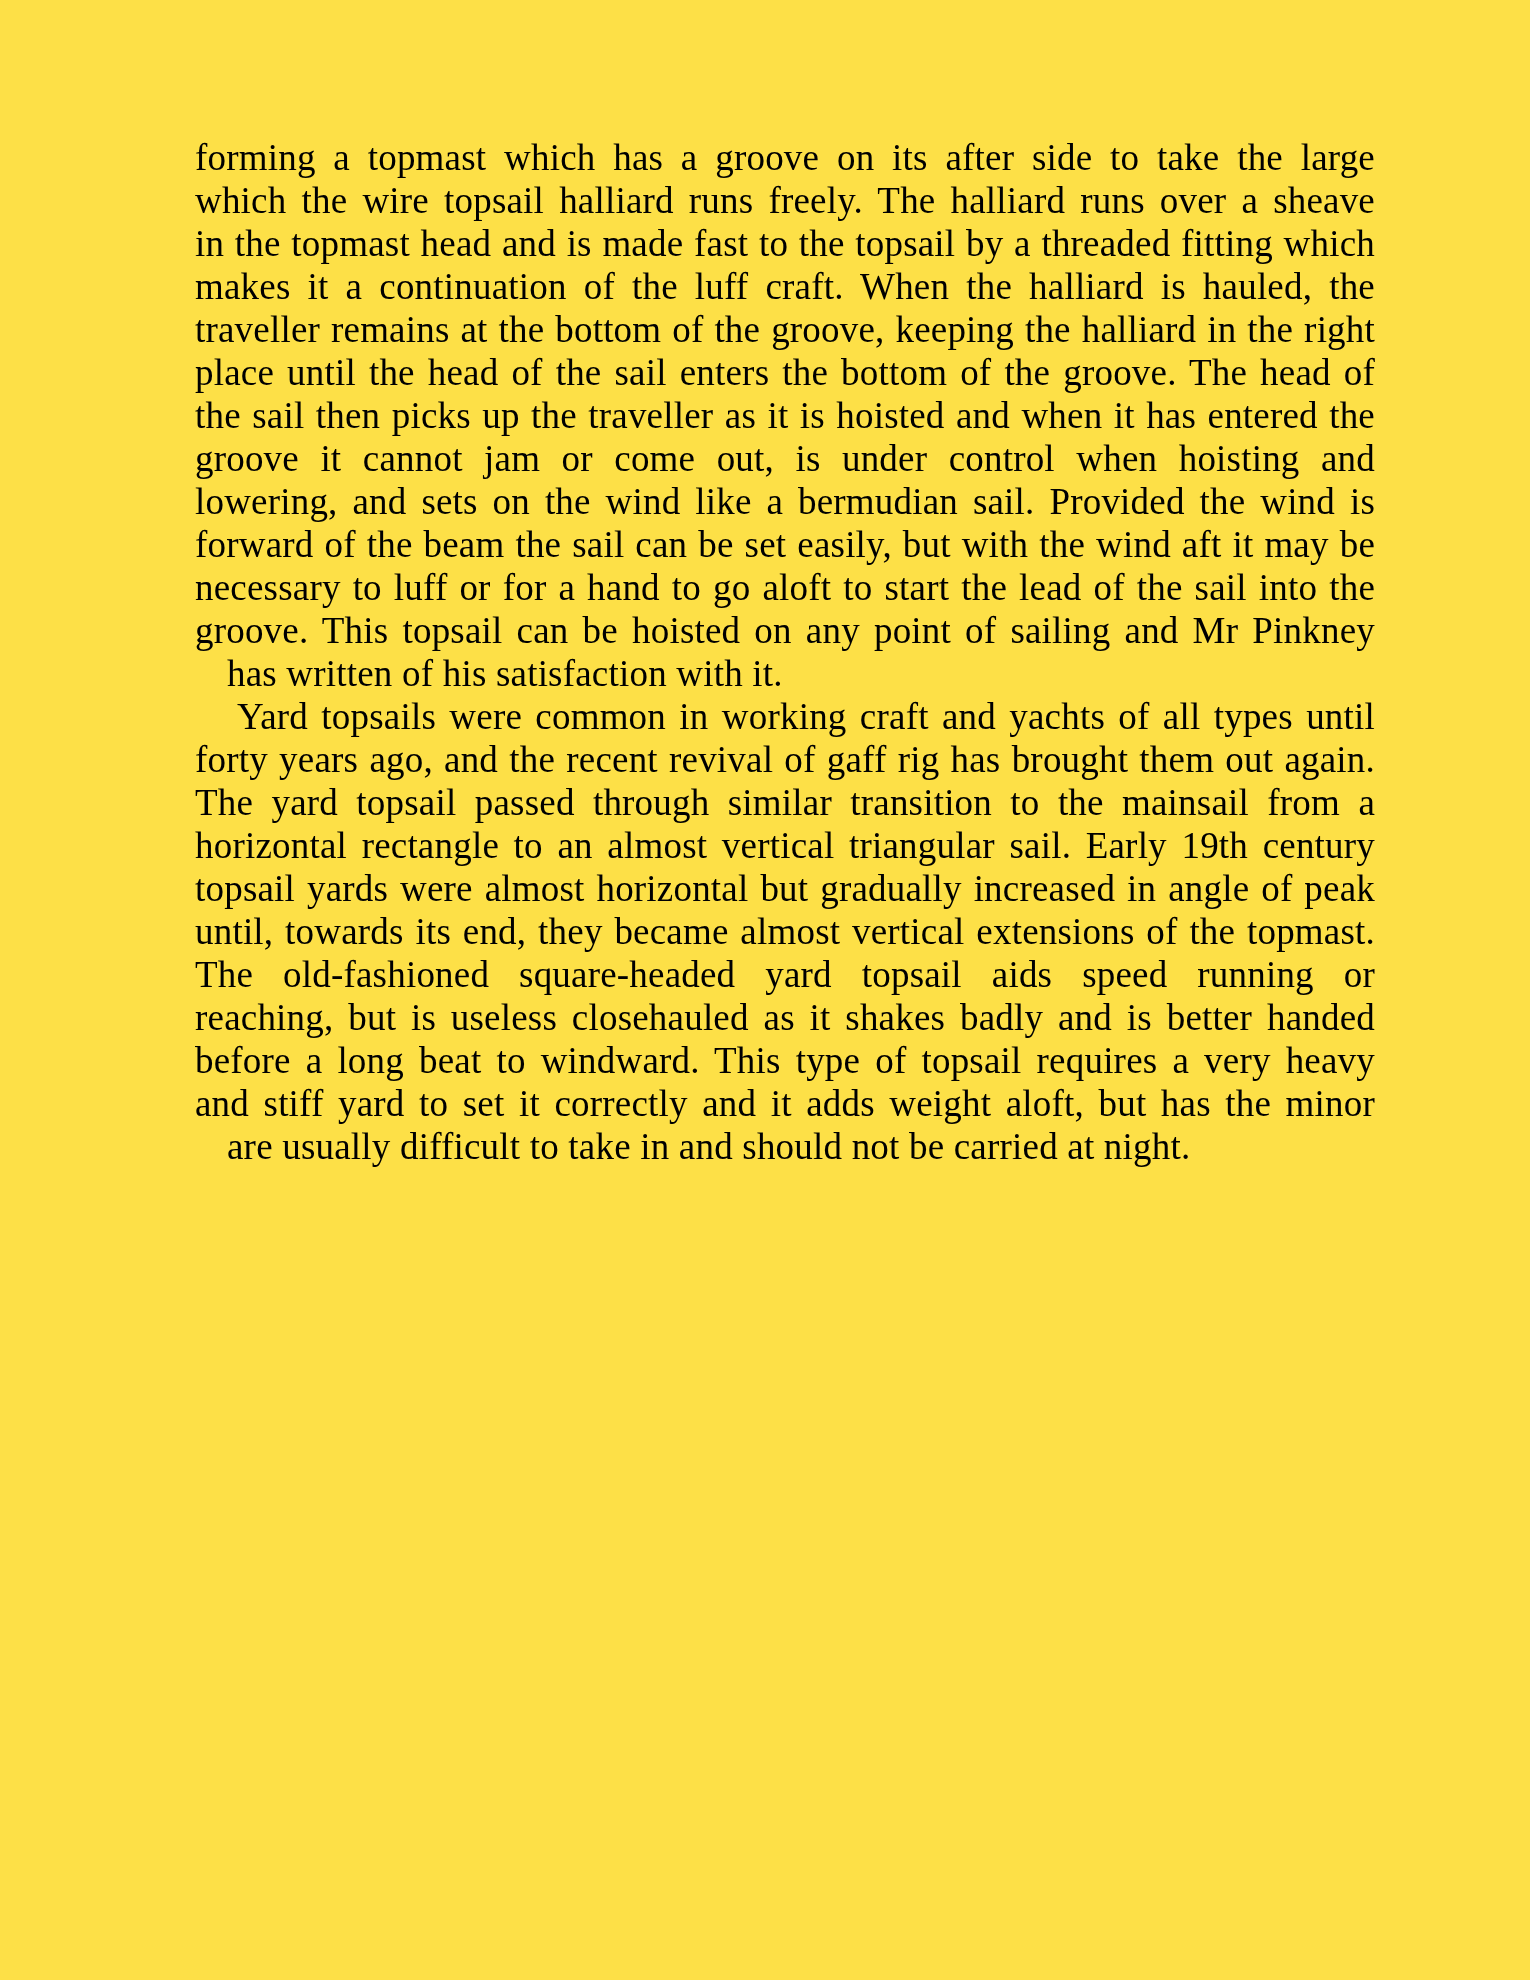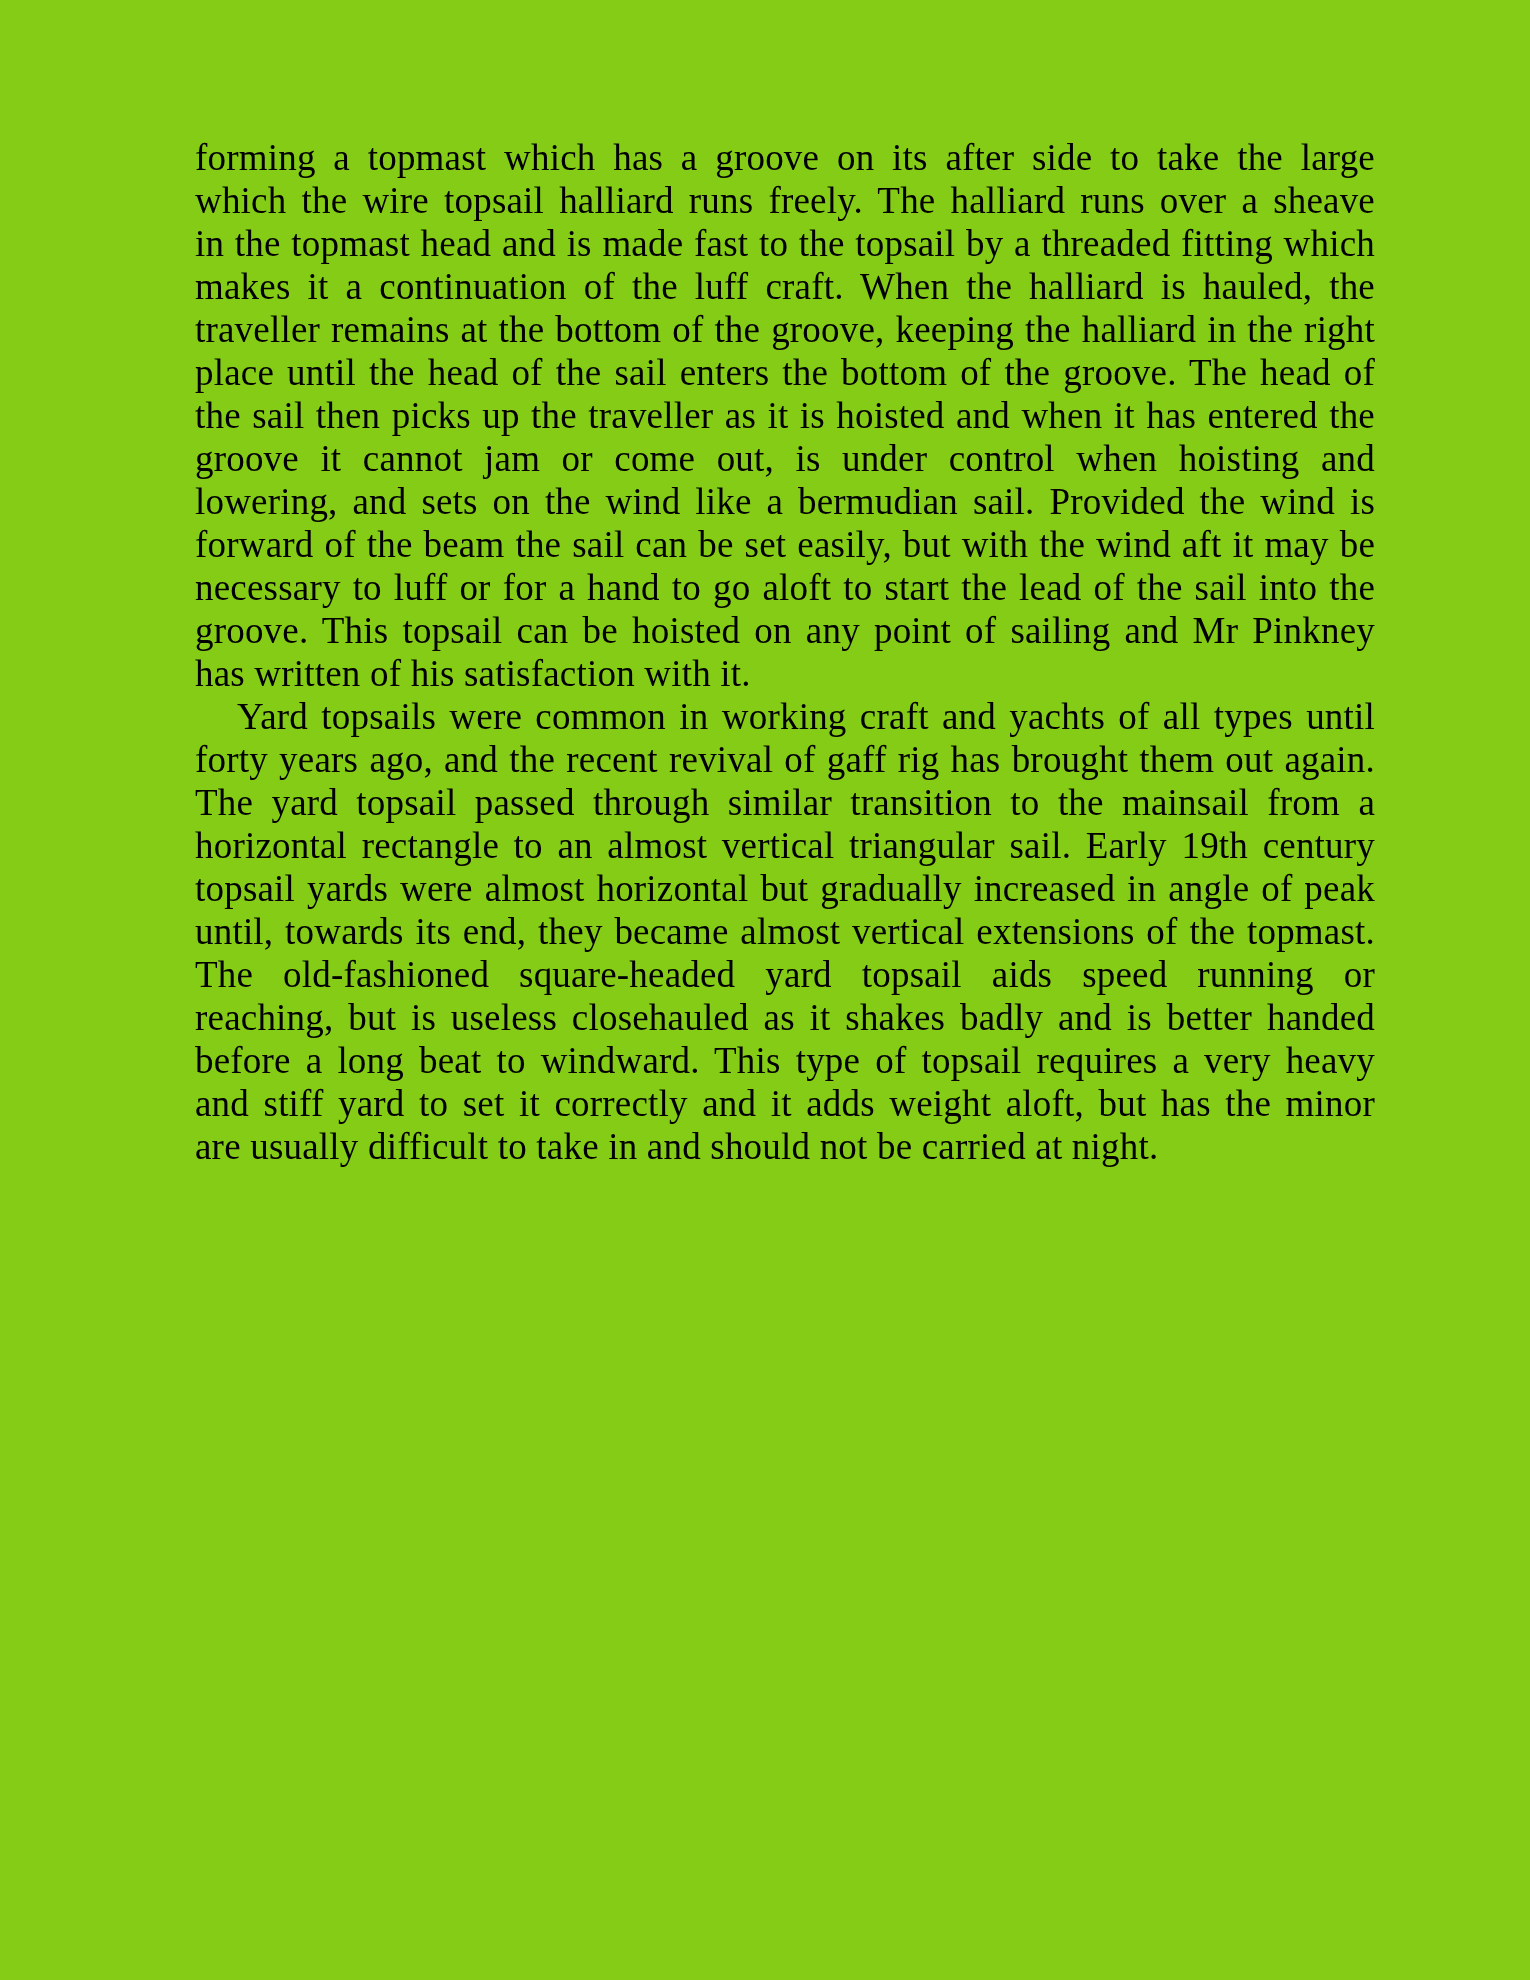--- a/index.html
+++ b/index.html
@@ -4,21 +4,21 @@
 <style>
   html, body {
     margin: 0;
     padding: 0;
     background: #ffffff;
   }
   .page {
     position: relative;
     width: 1530px;
     height: 1980px;
-    background: #84cc16;
+    background: #fde047;
     overflow: hidden;
     font-family: "Liberation Serif", "DejaVu Serif", serif;
     color: #000000;
   }
   .text-block {
     position: absolute;
     left: 195px;
     top: 136px;
     width: 1180px;
     font-size: 37px;
@@ -29,20 +29,21 @@
     margin: 0;
     padding: 0;
   }
   .text-line {
     text-align: justify;
     text-align-last: justify;
     white-space: normal;
   }
   .text-line.last-line {
     text-align-last: left;
+    margin-left: 32px;
   }
   .text-line.indented {
     text-indent: 42px;
   }
 </style>
 </head>
 <body>
 
 <main class="page">
   <div class="text-block" id="text-block">

